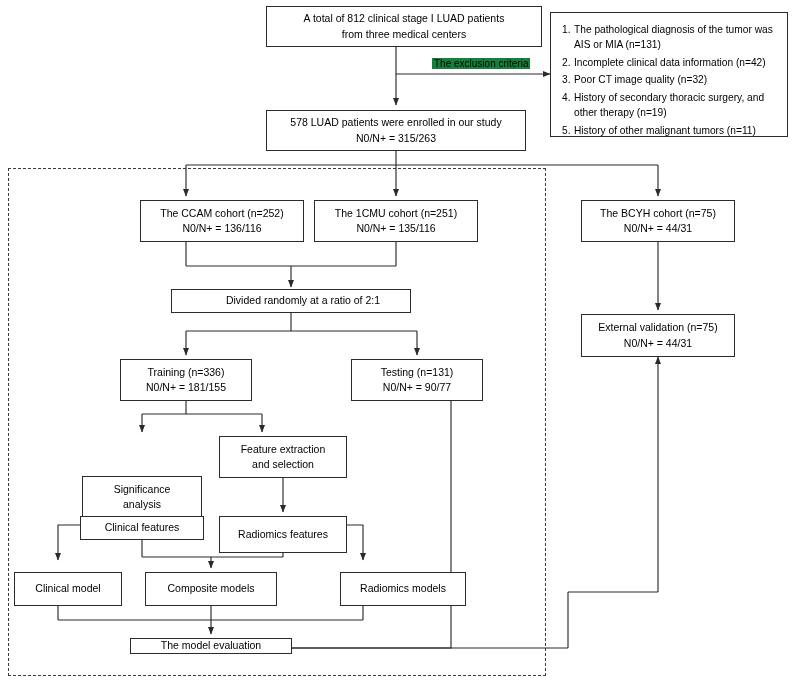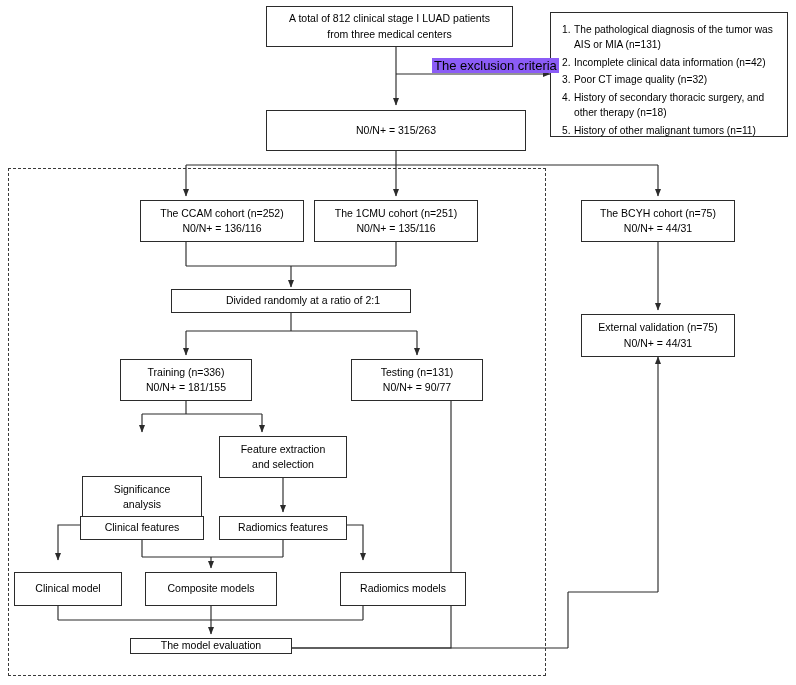--- a/index.html
+++ b/index.html
@@ -57,25 +57,25 @@
   }
   .exclusion li {
     display: flex;
     margin-bottom: 2.5px;
   }
   .exclusion li:last-child { margin-bottom: 0; }
   .exclusion .num { width: 12px; flex: none; }
   .exclusion .txt { flex: 1; }
   .edge-label {
     position: absolute;
-    font-size: 13px;
+    font-size: 10px;
     color: #000000;
     white-space: nowrap;
     z-index: 3;
-    background: #8b5cf6;
+    background: #15803d;
     padding: 0 2px;
   }
   .dashed-region {
     position: absolute;
     box-sizing: border-box;
     border: 1.2px dashed #3a3a3a;
     z-index: 0;
     background: transparent;
   }
 </style>
@@ -143,53 +143,54 @@
       <path d="M292,648 L451,648 L451,384" marker-end="url(#ah)"></path>
 
       <path d="M292,648 L568,648"></path>
       <path d="M568,648 L568,592"></path>
       <path d="M568,592 L658,592"></path>
       <path d="M658,592 L658,357" marker-end="url(#ah)"></path>
 
     </g>
   </svg>
 
-  <div class="node" style="left:266px; top:6px; width:247px; height:41px;">
+  <div class="node" style="left:266px; top:6px; width:276px; height:41px;">
     <span class="ln">A total of 812 clinical stage I LUAD patients</span>
     <span class="ln">from three medical centers</span>
   </div>
 
   <div class="exclusion" style="left:550px; top:12px; width:238px; height:125px;">
     <ol>
       <li>
         <span class="num">1.</span>
         <span class="txt">The pathological diagnosis of the tumor was AIS or MIA (n=131)</span>
       </li>
       <li>
         <span class="num">2.</span>
         <span class="txt">Incomplete clinical data information (n=42)</span>
       </li>
       <li>
         <span class="num">3.</span>
         <span class="txt">Poor CT image quality (n=32)</span>
       </li>
       <li>
         <span class="num">4.</span>
-        <span class="txt">History of secondary thoracic surgery, and other therapy (n=18)</span>
+        <span class="txt">History of secondary thoracic surgery, and other therapy (n=19)</span>
       </li>
       <li>
         <span class="num">5.</span>
         <span class="txt">History of other malignant tumors (n=11)</span>
       </li>
     </ol>
   </div>
 
   <div class="edge-label" style="left:432px; top:58px;">The exclusion criteria</div>
 
   <div class="node" style="left:266px; top:110px; width:260px; height:41px;">
+    <span class="ln">578 LUAD patients were enrolled in our study</span>
     <span class="ln">N0/N+ = 315/263</span>
   </div>
 
   <div class="node" style="left:104px; top:200px; width:164px; height:42px;margin-left:36px;">
     <span class="ln">The CCAM cohort (n=252)</span>
     <span class="ln">N0/N+ = 136/116</span>
   </div>
 
   <div class="node" style="left:314px; top:200px; width:164px; height:42px;">
     <span class="ln">The 1CMU cohort (n=251)</span>
@@ -227,21 +228,21 @@
 
   <div class="node" style="left:219px; top:436px; width:128px; height:42px;">
     <span class="ln">Feature extraction</span>
     <span class="ln">and selection</span>
   </div>
 
   <div class="node" style="left:80px; top:516px; width:124px; height:24px;">
     <span class="ln">Clinical features</span>
   </div>
 
-  <div class="node" style="left:219px; top:516px; width:128px; height:24px;">
+  <div class="node" style="left:219px; top:516px; width:128px; height:37px;">
     <span class="ln">Radiomics features</span>
   </div>
 
   <div class="node" style="left:14px; top:572px; width:108px; height:34px;">
     <span class="ln">Clinical model</span>
   </div>
 
   <div class="node" style="left:145px; top:572px; width:132px; height:34px;">
     <span class="ln">Composite models</span>
   </div>

